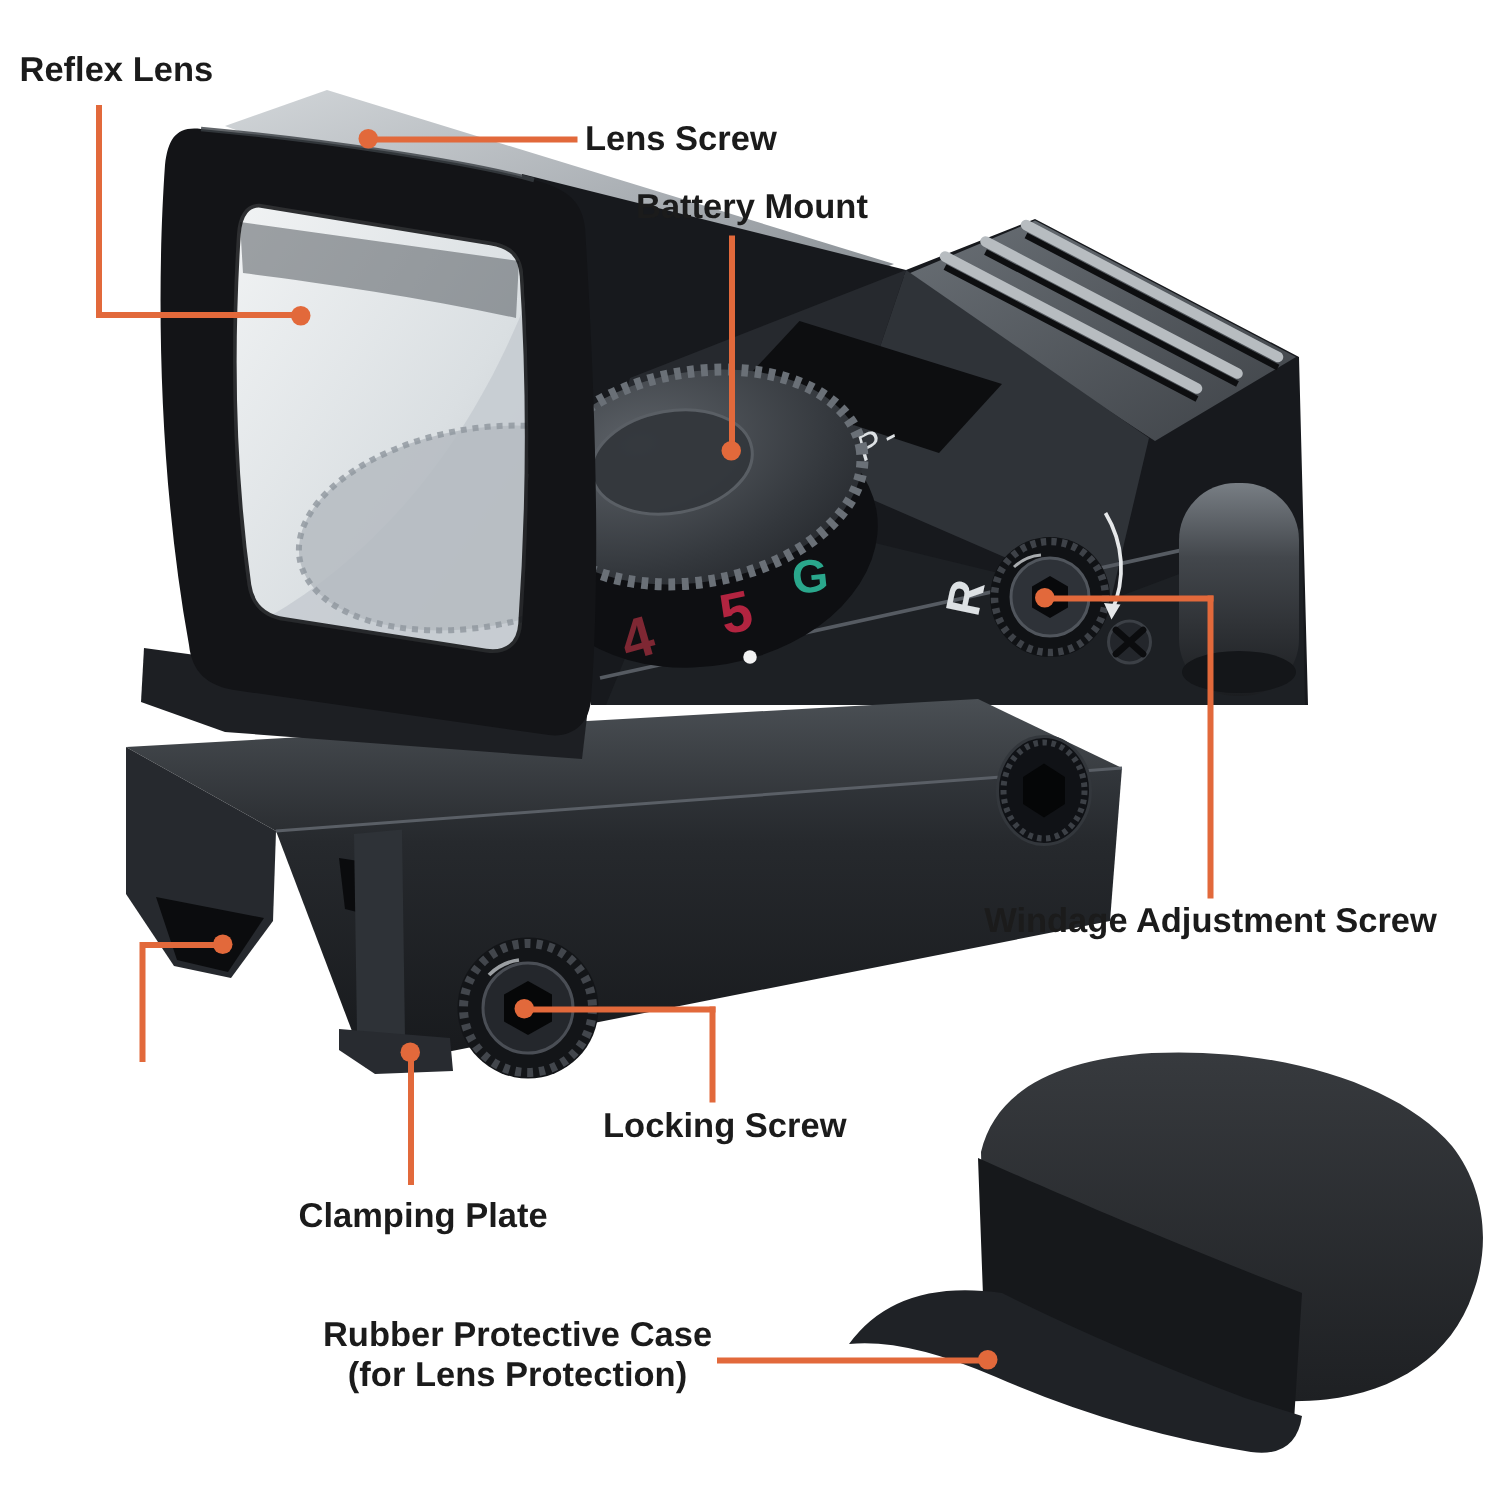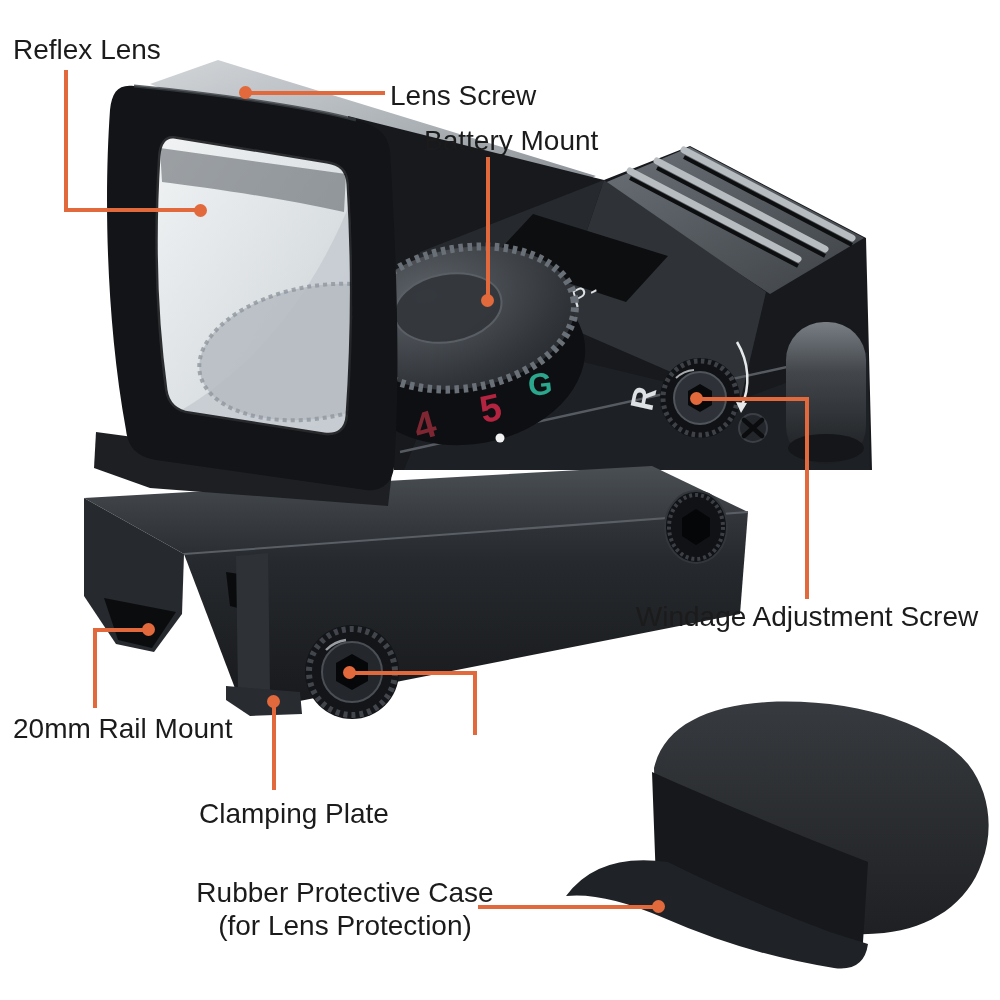--- a/index.html
+++ b/index.html
@@ -4,21 +4,21 @@
 <style>
   :root { --accent:#e2693b; }
   html,body { margin:0; padding:0; background:#fff; }
   .stage {
     position:relative; width:1000px; height:1000px; background:#fff;
     font-family:"Liberation Sans", sans-serif; overflow:hidden;
   }
   .stage svg { position:absolute; left:0; top:0; }
   .lbl {
     position:absolute; white-space:nowrap;
-    font-size:28px; line-height:1.18; color:#1b1b1b;
+    font-size:23px; line-height:1.18; color:#1b1b1b;font-weight:bold;
   }
   .lbl.center { transform:translateX(-50%); text-align:center; }
   .lead { position:absolute; background:var(--accent); }
   .lead.h { height:4px; }
   .lead.v { width:4px; }
   .ldot { position:absolute; width:13px; height:13px; border-radius:50%; background:var(--accent); }
   svg text { font-family:"Liberation Sans", sans-serif; }
 </style>
 </head>
 <body>
@@ -218,20 +218,20 @@
   <div class="lead v" style="left:272px;top:702px;height:88px;"></div>
   <div class="ldot" style="left:267px;top:695px;"></div>
 
   <div class="lead h" style="left:478px;top:905px;width:180px;"></div>
   <div class="ldot" style="left:652px;top:900px;"></div>
 
   <div class="lbl" style="left:13px;top:33px;">Reflex Lens</div>
   <div class="lbl" style="left:390px;top:79px;">Lens Screw</div>
   <div class="lbl" style="left:424px;top:124px;">Battery Mount</div>
   <div class="lbl center" style="left:807px;top:600px;text-align:center;">Windage Adjustment Screw</div>
-  <div class="lbl" style="left:13px;top:712px;">20mm Rail Mount</div>
+  <div class="lbl" style="left:402px;top:737px;">Locking Screw</div>
   <div class="lbl center" style="left:345px;top:876px;">
     <div>Rubber Protective Case</div>
     <div>(for Lens Protection)</div>
   </div>
   <div class="lbl" style="left:199px;top:797px;">Clamping Plate</div>
 
 </div>
 
 </body></html>

